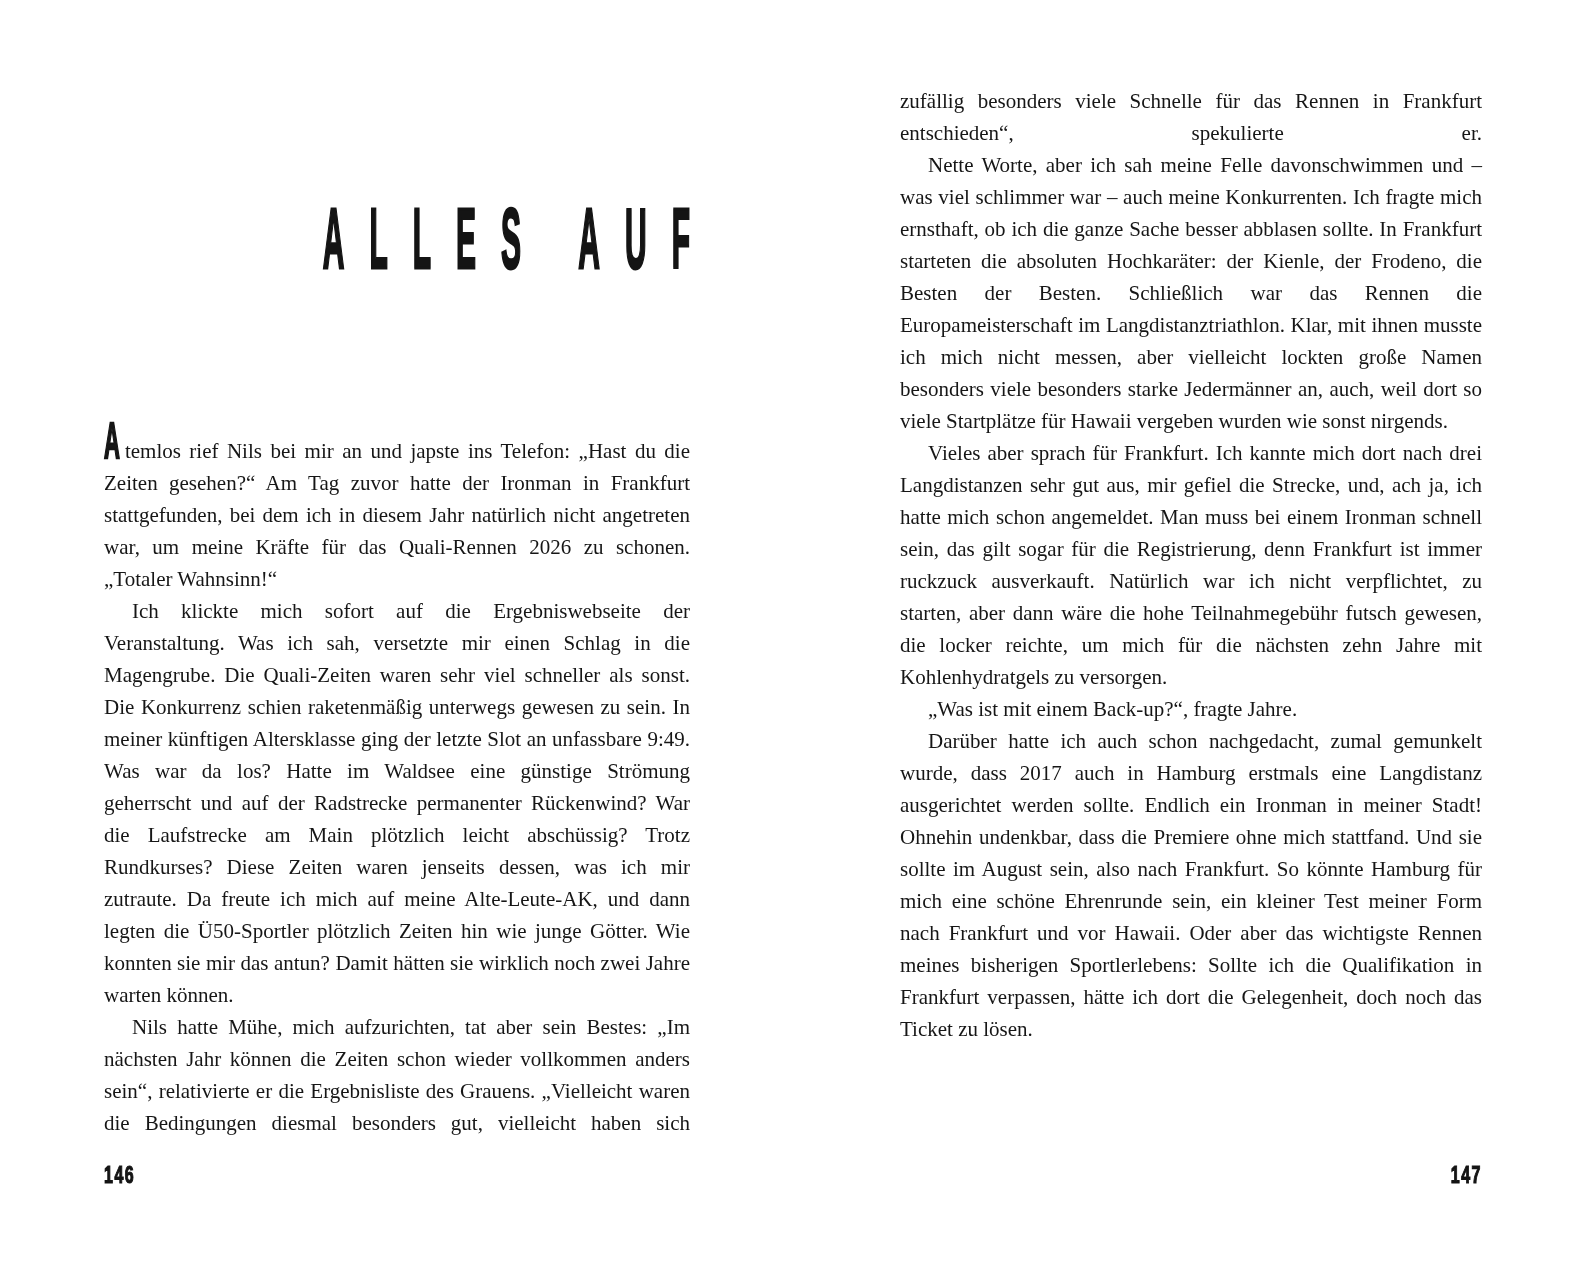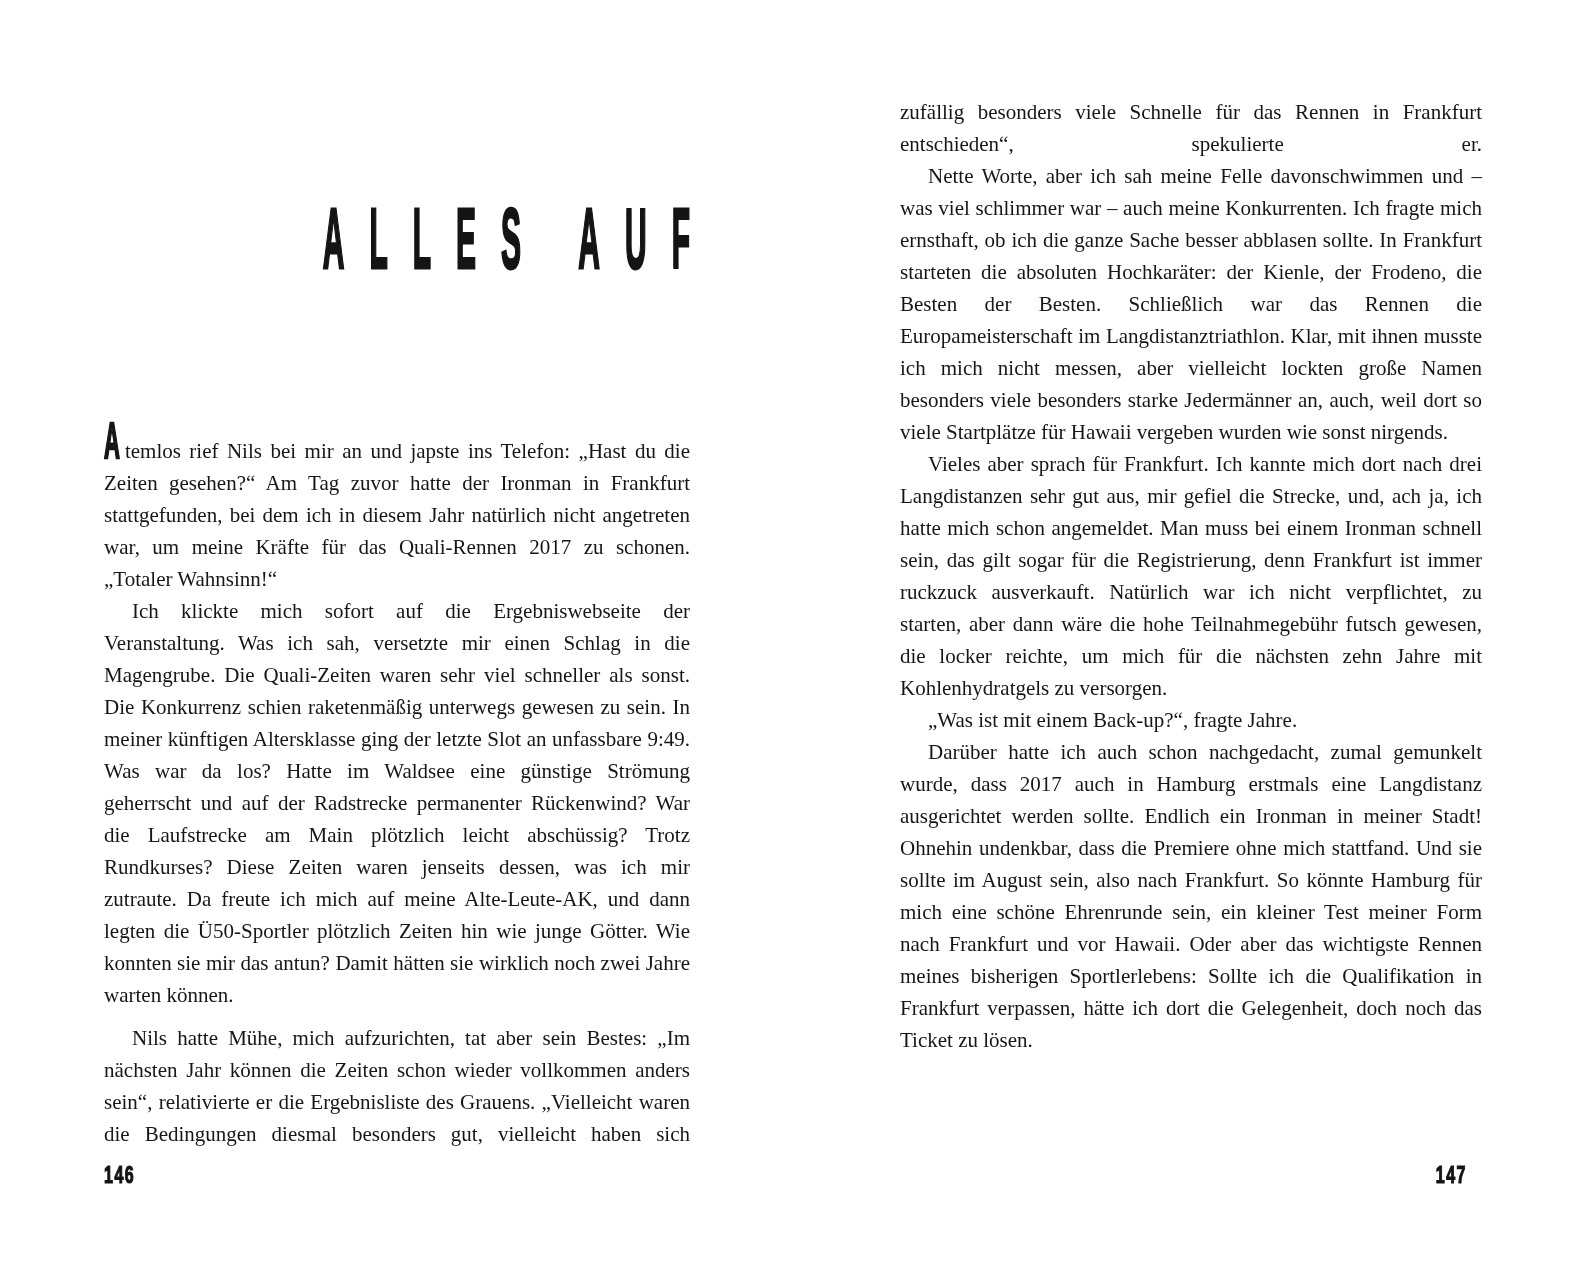--- a/index.html
+++ b/index.html
@@ -67,21 +67,21 @@
   .page-right .body { top: 85px; }
   .body p {
     margin: 0;
     font-size: 21px;
     line-height: 32px;
     text-align: justify;
     hyphens: auto;
     -webkit-hyphens: auto;
   }
   .body p.indent { text-indent: 28px; }
-  .body p.runs-over { text-align-last: justify; margin-top: 11px; }
+  .body p.runs-over { text-align-last: justify; }
 
   
   .dropcap {
     display: inline-block;
     font-family: "Liberation Sans", sans-serif;
     font-weight: 700;
     font-size: 22px;
     line-height: 32px;
     -webkit-text-stroke: 1px #141414;
     margin-right: 5px;
@@ -96,35 +96,35 @@
     margin: 0;
   }
   .pagenum .cond {
     font-size: 16px;
     letter-spacing: 1.5px;
     -webkit-text-stroke: 0.8px #141414;
     transform: scaleY(1.55);
   }
   .pagenum-left  { left: 0; }
   .pagenum-left .cond  { transform-origin: 0 0; }
-  .pagenum-right { right: 15px; }
+  .pagenum-right { right: 0; }
   .pagenum-right .cond { transform-origin: 100% 0; }
 </style>
 </head>
 <body>
 
 <section class="page page-left">
   <h1 class="title">
     <div class="title-row title-row1">
       <span class="cond t1">ALLES AUF</span>
     </div>
   </h1>
 
   <div class="body">
-    <p><span class="dropcap">A</span><span>temlos rief Nils bei mir an und japste ins Telefon: „Hast du die Zeiten gesehen?“ Am Tag zuvor hatte der Ironman in Frankfurt stattgefunden, bei dem ich in diesem Jahr natürlich nicht angetreten war, um meine Kräfte für das Quali-Rennen 2017 zu schonen. „Totaler Wahnsinn!“</span></p>
+    <p><span class="dropcap">A</span><span>temlos rief Nils bei mir an und japste ins Telefon: „Hast du die Zeiten gesehen?“ Am Tag zuvor hatte der Ironman in Frankfurt stattgefunden, bei dem ich in diesem Jahr natürlich nicht angetreten war, um meine Kräfte für das Quali-Rennen 2026 zu schonen. „Totaler Wahnsinn!“</span></p>
     <p class="indent">Ich klickte mich sofort auf die Ergebniswebseite der Veranstaltung. Was ich sah, versetzte mir einen Schlag in die Magengrube. Die Quali-Zeiten waren sehr viel schneller als sonst. Die Konkurrenz schien raketenmäßig unterwegs gewesen zu sein. In meiner künftigen Altersklasse ging der letzte Slot an unfassbare 9:49. Was war da los? Hatte im Waldsee eine günstige Strömung geherrscht und auf der Radstrecke permanenter Rückenwind? War die Laufstrecke am Main plötzlich leicht abschüssig? Trotz Rundkurses? Diese Zeiten waren jenseits dessen, was ich mir zutraute. Da freute ich mich auf meine Alte-Leute-AK, und dann legten die Ü50-Sportler plötzlich Zeiten hin wie junge Götter. Wie konnten sie mir das antun? Damit hätten sie wirklich noch zwei Jahre warten können.</p>
     <p class="indent runs-over">Nils hatte Mühe, mich aufzurichten, tat aber sein Bestes: „Im nächsten Jahr können die Zeiten schon wieder vollkommen anders sein“, relativierte er die Ergebnisliste des Grauens. „Vielleicht waren die Bedingungen diesmal besonders gut, vielleicht haben sich</p>
   </div>
 
   <div class="pagenum pagenum-left">
     <span class="cond">146</span>
   </div>
 </section>
 
 <section class="page page-right">

